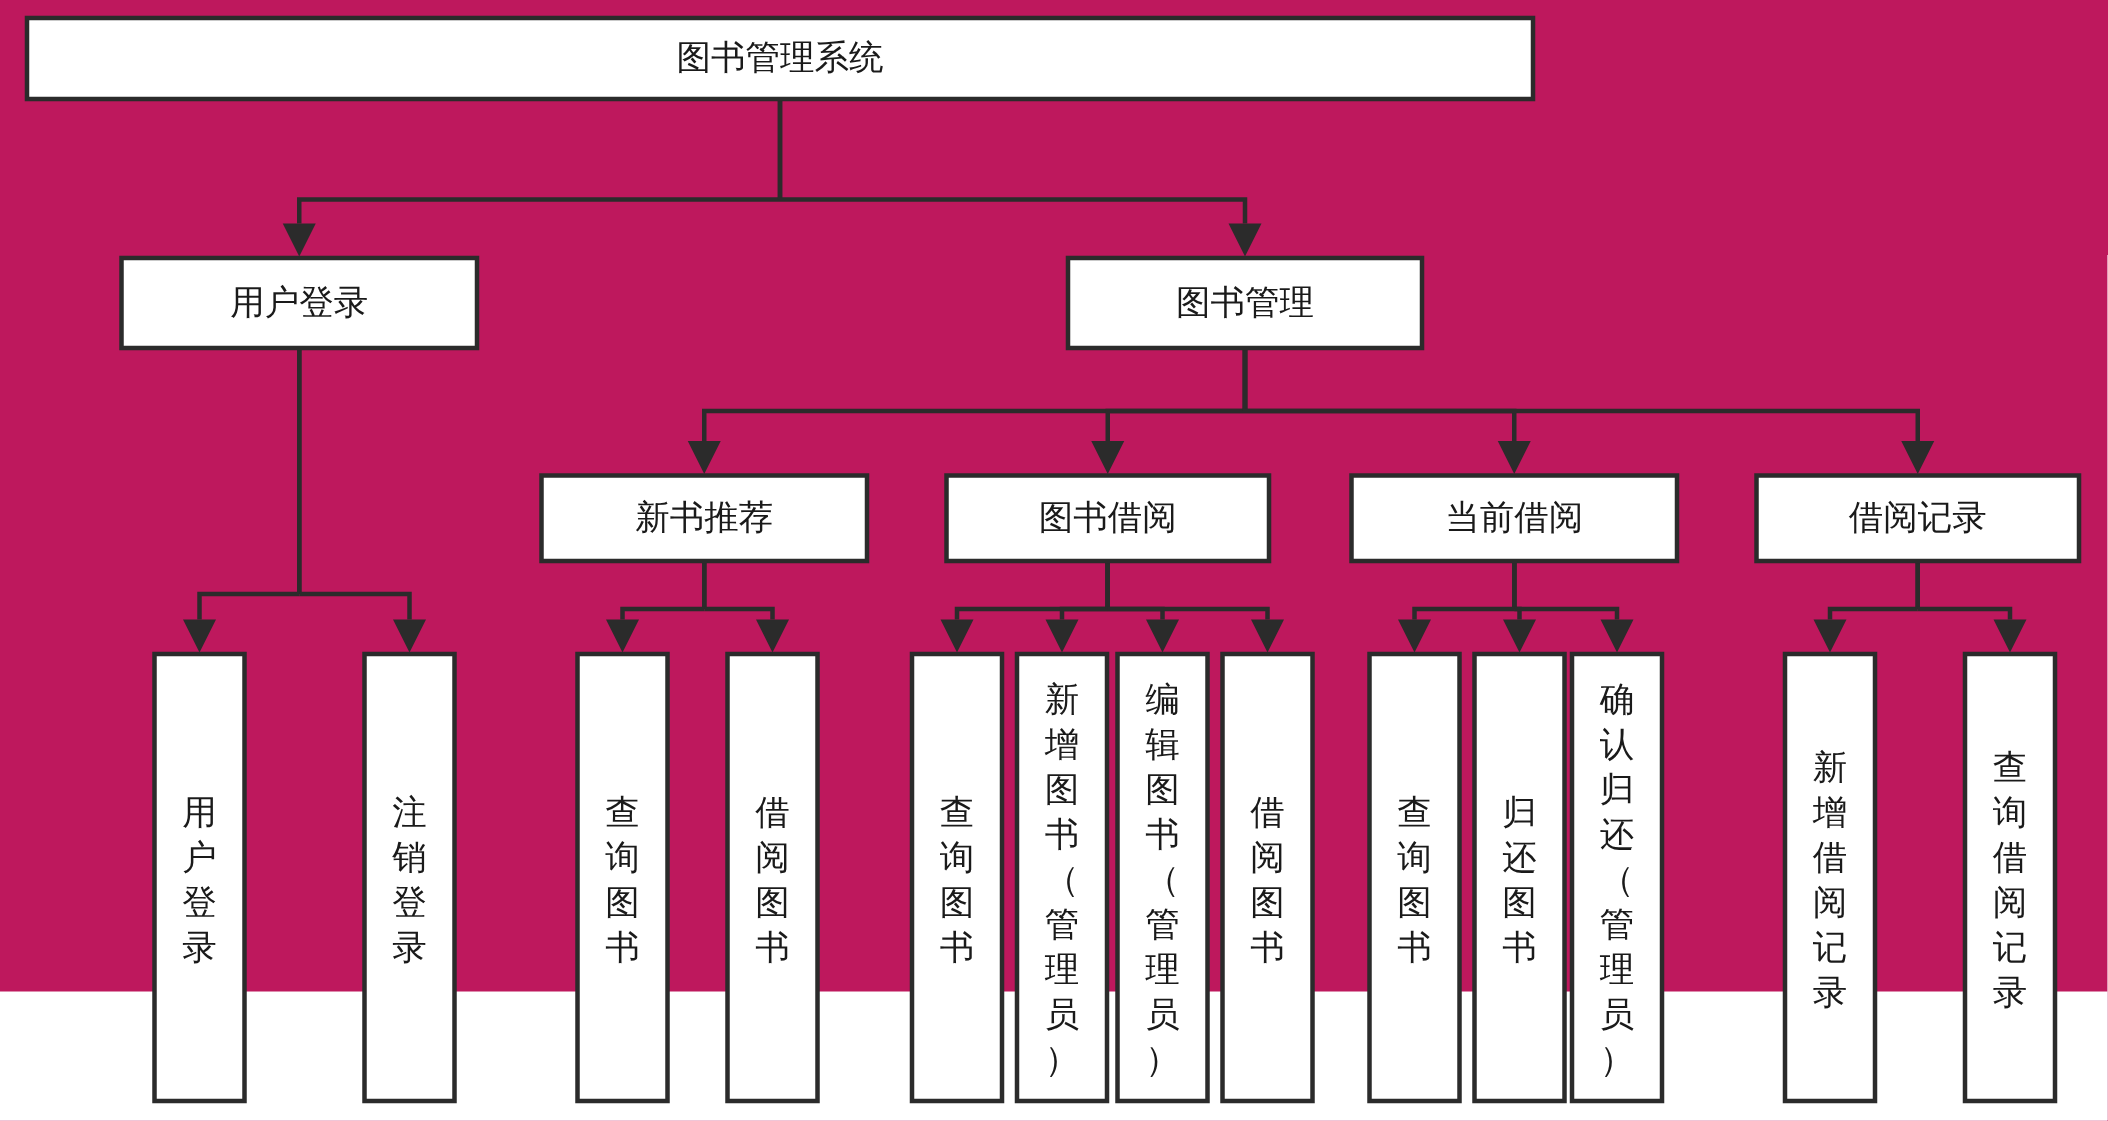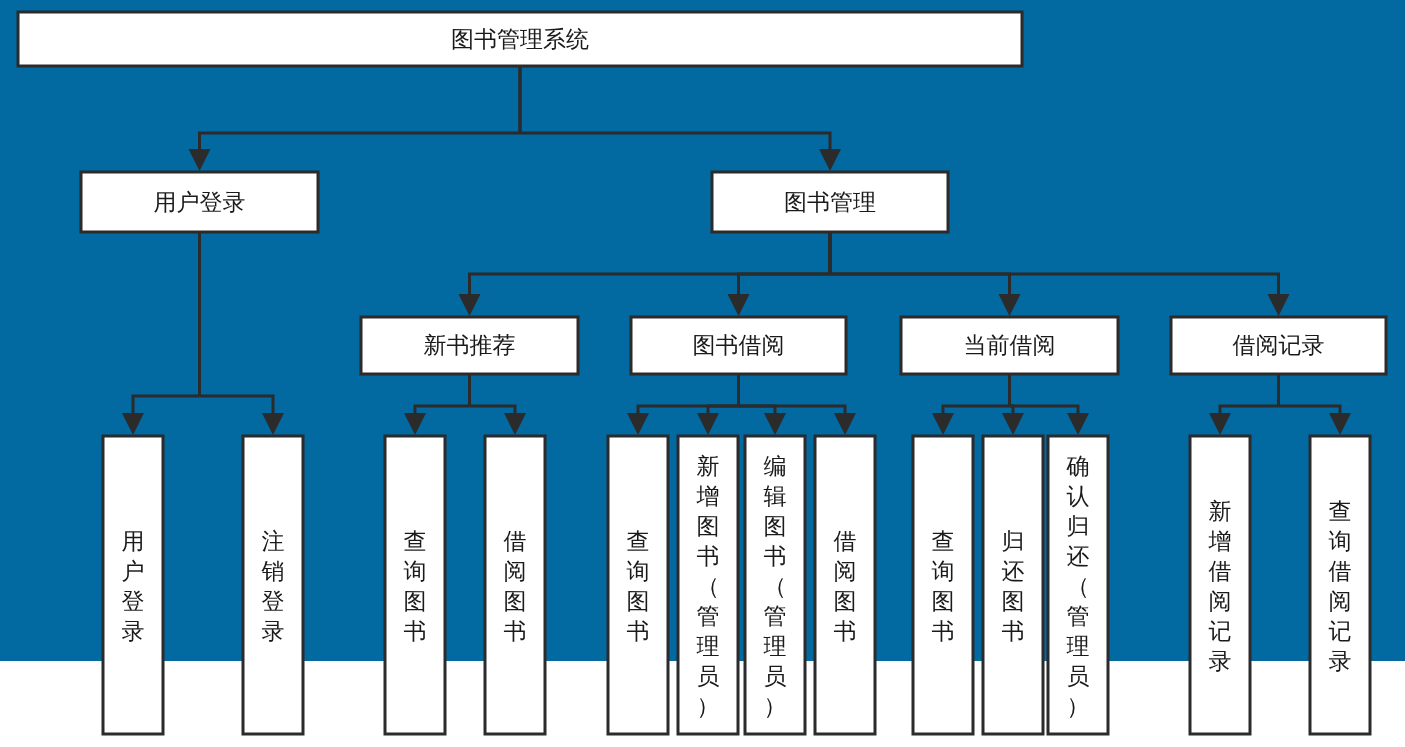--- a/index.html
+++ b/index.html
@@ -10,21 +10,21 @@
   body {
     width: 1405px;
     height: 747px;
     overflow: hidden;
     font-family: "DejaVu Sans", "Liberation Sans", sans-serif;
   }
   #diagram-root {
     position: relative;
     width: 1405px;
     height: 661px;
-    background: #0369a1;
+    background: #be185d;
   }
   svg#tree-svg {
     position: absolute;
     left: 0;
     top: 0;
     width: 1405px;
     height: 747px;
     display: block;
   }
   .node-box {

